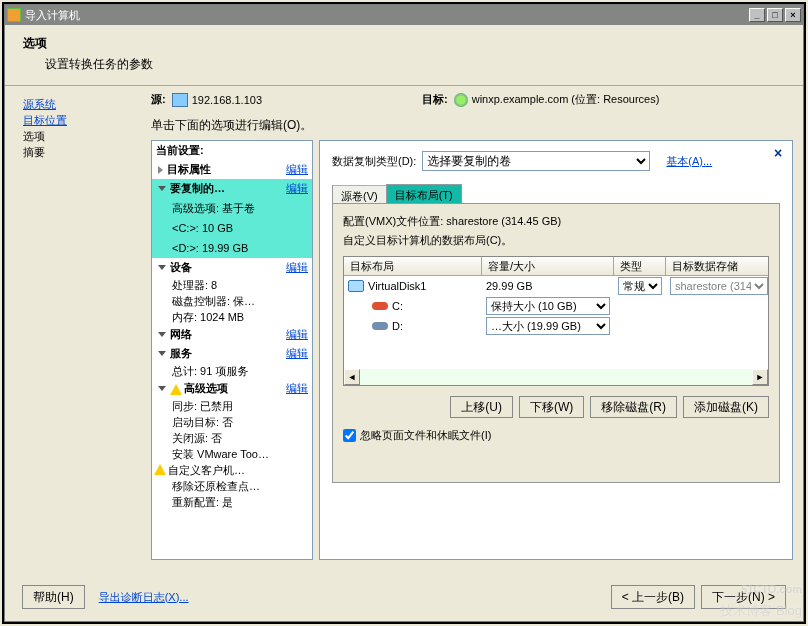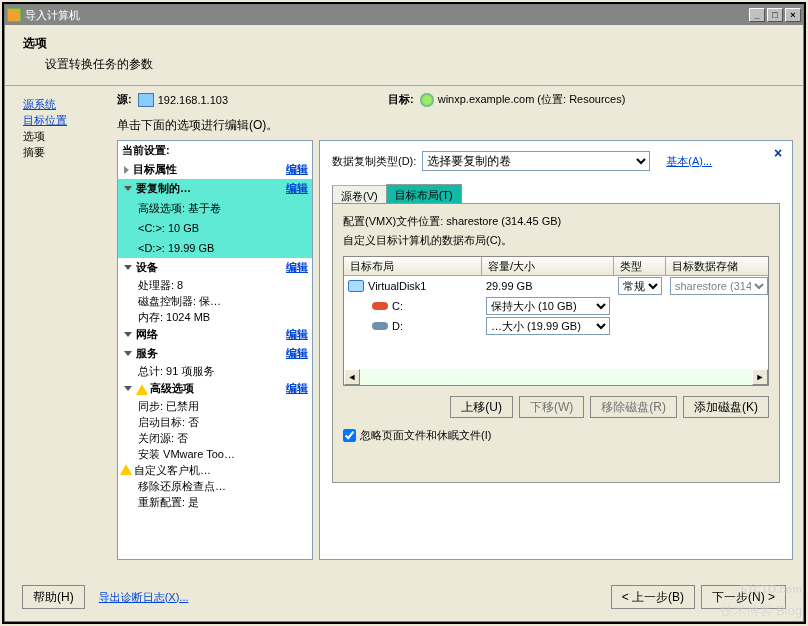--- a/index.html
+++ b/index.html
@@ -17,28 +17,28 @@
 .nav { width: 176px; padding: 10px 12px 0 18px; border-right:0; }
 .nav a { color: #0046d5; text-decoration: underline; display: block; line-height: 16px; cursor:pointer;}
 .nav .plain { color: #000; text-decoration: none; display:block; line-height:16px;}
 .main { flex: 1; padding: 6px 10px 0 6px; position: relative; }
 .srcline { display: flex; align-items: center; font-size: 12px; margin-bottom:10px;}
 .srcline .lbl { font-weight: bold; margin-right:6px;}
 .srcline .srv-ico { width:16px; height:14px; background:#8cf; border:1px solid #47a; margin-right:4px; display:inline-block;}
 .srcline .world-ico { width:14px; height:14px; border-radius:7px; background:radial-gradient(#9e6 40%,#36a); margin-right:4px; display:inline-block;}
 .instr { font-size:12px; margin-bottom:6px;}
 .cols { display:flex; height: 420px; }
-.settings { width: 196px; background:#fff; border:1px solid #7f9db9; overflow:hidden; font-size:12px;}
+.settings { width: 162px; background:#fff; border:1px solid #7f9db9; overflow:hidden; font-size:12px;}
 .settings .sh { font-weight:bold; padding:2px 4px; }
 .settings .row { padding:2px 4px 2px 6px; display:flex; align-items:center; white-space:nowrap; overflow:hidden;}
 .settings .row.hl { background:#5eead4;}
 .settings .tog { width:0; height:0; border-top:4px solid transparent; border-bottom:4px solid transparent; border-left:5px solid #888; margin-right:4px; display:inline-block;}
 .settings .tog.open { border-left:4px solid transparent; border-right:4px solid transparent; border-top:5px solid #555; border-bottom:0; width:0; height:0;}
 .settings .grp { font-weight:bold; flex:1; overflow:hidden; text-overflow:ellipsis;}
-.settings .edit { color:#0046d5; text-decoration:underline; cursor:pointer; font-weight:bold; margin-left:2px;}
+.settings .edit { color:#0046d5; text-decoration:underline; cursor:pointer; font-weight:normal; margin-left:2px;}
 .settings .ind { padding-left:20px; display:block; line-height:16px; overflow:hidden; text-overflow:ellipsis; white-space:nowrap;}
 .settings .warn { display:inline-block; width:0; height:0; border-left:6px solid transparent; border-right:6px solid transparent; border-bottom:11px solid #fc0; margin-right:2px; position:relative; top:1px;}
 .panel { flex:1; background:#fff; border:1px solid #7f9db9; margin-left:6px; padding:10px 12px 8px 12px; position:relative;}
 .panel .closeX { position:absolute; top:4px; right:6px; width:16px; height:16px; color:#003399; font-weight:bold; text-align:center; cursor:pointer; font-size:14px;}
 .typerow { display:flex; align-items:center; margin-bottom:12px;}
 .typerow select { flex:0 0 228px; height:20px; font-size:12px; margin-left:6px; border:1px solid #7f9db9;}
 .typerow .adv { color:#0046d5; text-decoration:underline; margin-left:16px; cursor:pointer;}
 .tabs { display:flex; margin-top:4px;}
 .tab { border:1px solid #919b9c; border-bottom:0; padding:2px 8px; background:#14b8a6; height:20px; line-height:16px; position:relative; top:1px; margin-right:-1px; cursor:pointer;}
 .tab.inactive { background:#f0f0ea; border-top:1px solid #b0b0a8; top:2px; height:19px;}
@@ -51,21 +51,21 @@
 .c1 { width:138px;} .c2{width:132px;} .c3{width:52px;} .c4{width:102px; border-right:0;}
 .disk-ico { display:inline-block; width:16px; height:12px; background:#adf; border:1px solid #37b; border-radius:2px; margin-right:4px;}
 .part-ico { display:inline-block; width:16px; height:8px; border-radius:4px; margin-right:4px;}
 .dd { border:1px solid #7f9db9; height:18px; font-size:11px; background:#fff;}
 .dd.dim { color:#808080;}
 .hscroll { position:absolute; bottom:0; left:0; right:0; height:16px; background:#ece9d8; display:flex;}
 .hscroll .arr { width:16px; height:16px; background:#ece9d8; border:1px solid #fff; border-right-color:#888; border-bottom-color:#888; text-align:center; font-size:9px; line-height:14px;}
 .hscroll .track { flex:1; background:#efe;}
 .btnrow { display:flex; justify-content:flex-end; gap:6px; margin-top:10px;}
 .btn { border:1px solid #888; background:#ece9d8; padding:2px 10px; height:22px; line-height:16px; font-size:12px; cursor:pointer;}
-.btn.dis { color:#737373; cursor:default;}
+.btn.dis { color:#000000; cursor:default;}
 .chk { margin-top:10px; display:flex; align-items:center;}
 .chk input { margin-right:4px;}
 .footer { position:absolute; bottom:10px; left:0; right:0; height:30px; display:flex; align-items:center; padding:0 18px;}
 .footer .btn { height:24px; line-height:18px;}
 .footer .link { color:#0046d5; text-decoration:underline; margin-left:14px; cursor:pointer;}
 .footer .sp { flex:1;}
 .cursor { position:absolute; left:100px; top:138px; width:0;height:0;}
 .cursor:before { content:""; position:absolute; border-left:1px solid #000; border-top:1px solid #000; width:10px; height:14px; transform:skew(-20deg,10deg);}
 .watermark { position:absolute; right:6px; bottom:4px; color:#c9c9c9; font-family:Arial; font-size:26px; font-weight:bold; opacity:.55; text-align:right; line-height:22px; pointer-events:none; text-shadow:0 0 2px #fff;}
 .watermark .sm { font-size:13px; font-weight:normal;}

